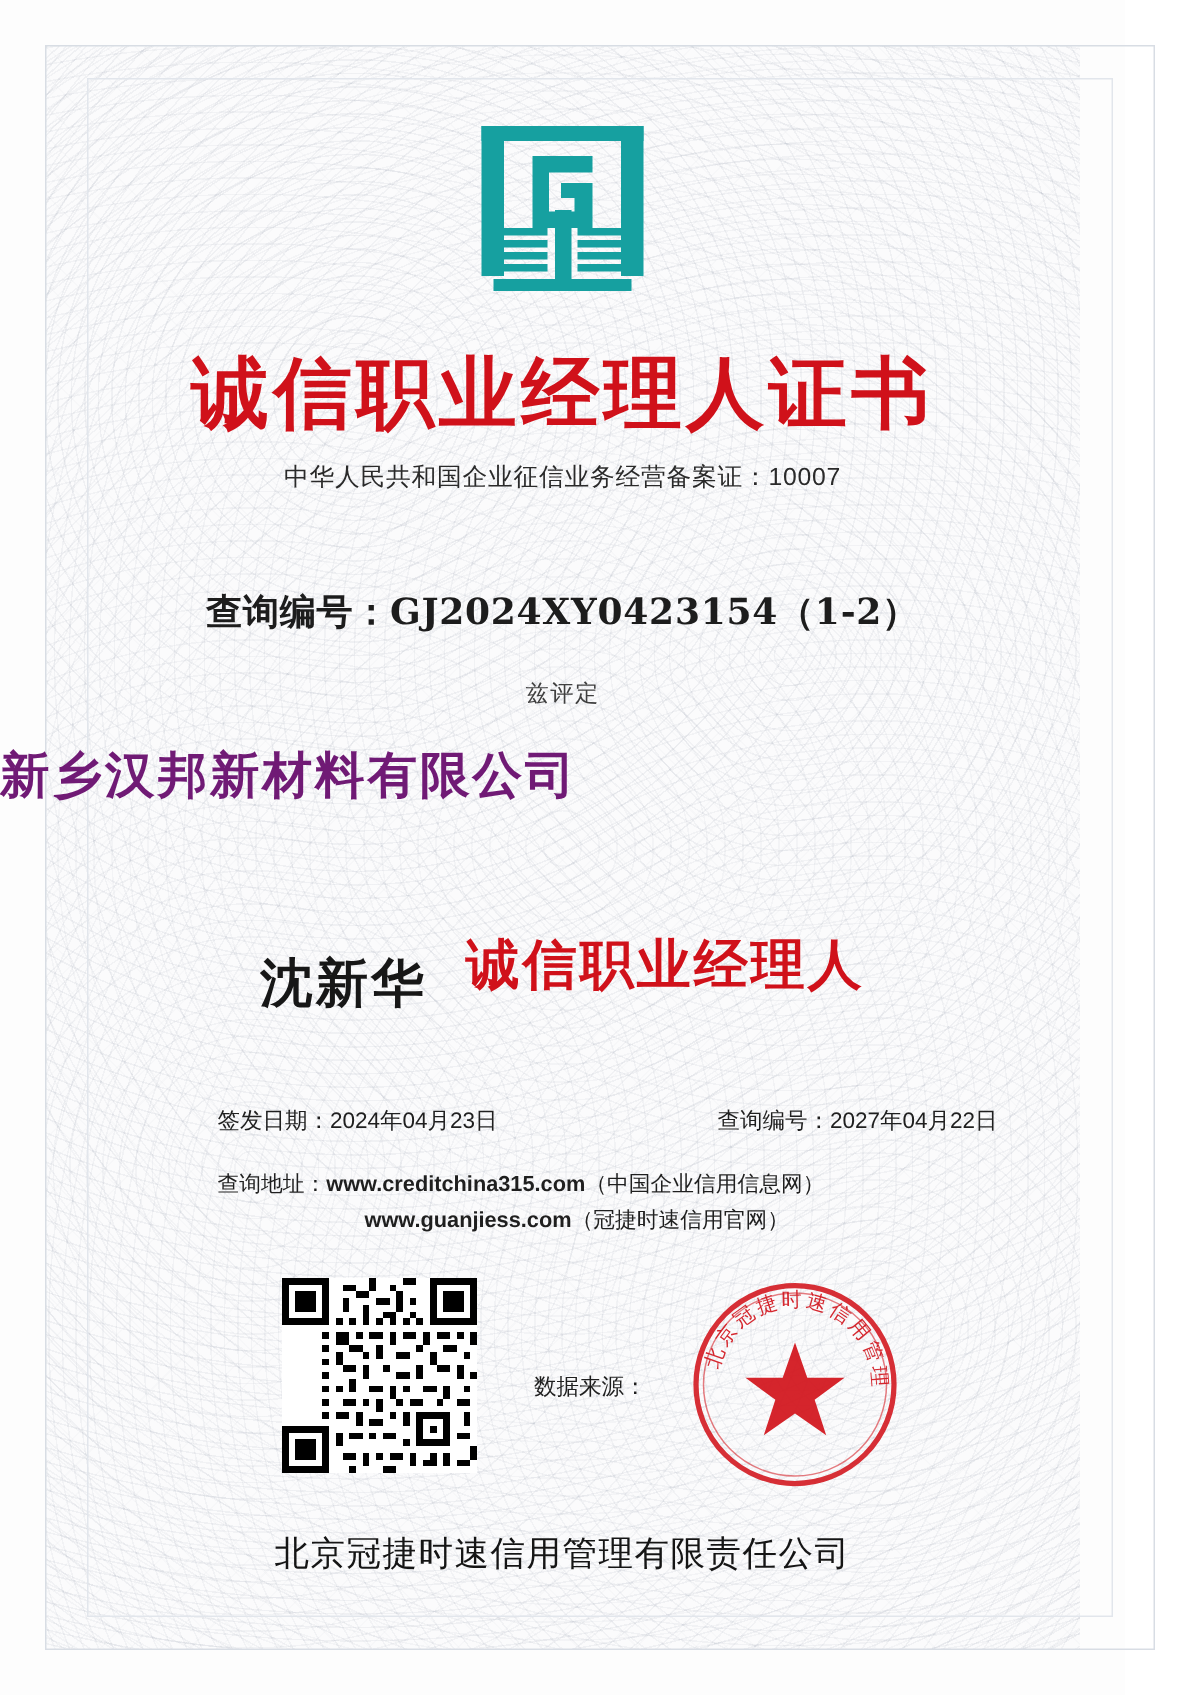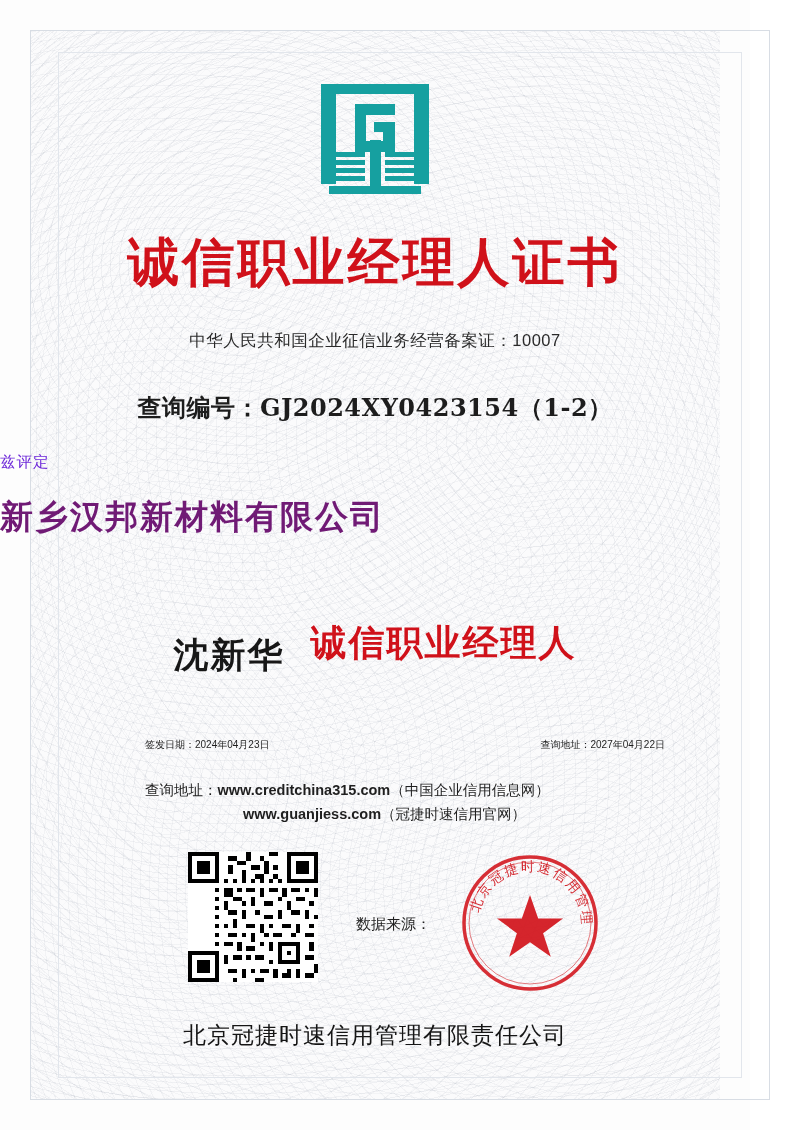--- a/index.html
+++ b/index.html
@@ -100,42 +100,42 @@
   }
   .subtitle {
     position: absolute;
     top: 307px;
     left: 0;
     width: 100%;
     text-align: center;
     color: #2a2a2a;
     font-size: 16.5px;
     letter-spacing: 0.5px;
-    margin-top: 23px;
   }
 
   .query-no {
     position: absolute;
     top: 392px;
     left: 0;
     width: 100%;
     text-align: center;
     color: #1d1d1d;
     font-family: "DejaVu Serif", "Liberation Serif", serif;
     font-weight: bold;
     font-size: 24px;
     letter-spacing: 0.5px;
   }
 
   .hereby {
     position: absolute;
     top: 452px;
     left: 0;
     width: 100%;
-    color: #6d28d9;
+    text-align: center;
+    color: #404040;
     font-size: 15.5px;
     letter-spacing: 1px;
   }
 
   .company {
     position: absolute;
     top: 495px;
     left: 0;
     width: 100%;
     text-align: left;
@@ -177,21 +177,21 @@
 
   
   .dates {
     position: absolute;
     top: 738px;
     left: 145px;
     width: 520px;
     display: flex;
     justify-content: space-between;
     color: #1f1f1f;
-    font-size: 10px;
+    font-size: 15px;
   }
   .dates .date-item { white-space: nowrap; }
 
   .query-addr {
     position: absolute;
     top: 778px;
     left: 145px;
     width: 520px;
     color: #1f1f1f;
     font-size: 14.5px;
@@ -299,21 +299,21 @@
     <div class="hereby">兹评定</div>
 
     <div class="company">新乡汉邦新材料有限公司</div>
 
     <div class="award-line">
       <span class="award-person">沈新华</span><span class="award-title">诚信职业经理人</span>
     </div>
 
     <div class="dates">
       <span class="date-item">签发日期：2024年04月23日</span>
-      <span class="date-item">查询地址：2027年04月22日</span>
+      <span class="date-item">查询编号：2027年04月22日</span>
     </div>
 
     <div class="query-addr">
       <div class="line1">
         <span class="label">查询地址：</span><span class="url">www.creditchina315.com</span><span>（中国企业信用信息网）</span>
       </div>
       <div class="line2">
         <span class="url">www.guanjiess.com</span><span>（冠捷时速信用官网）</span>
       </div>
     </div>

